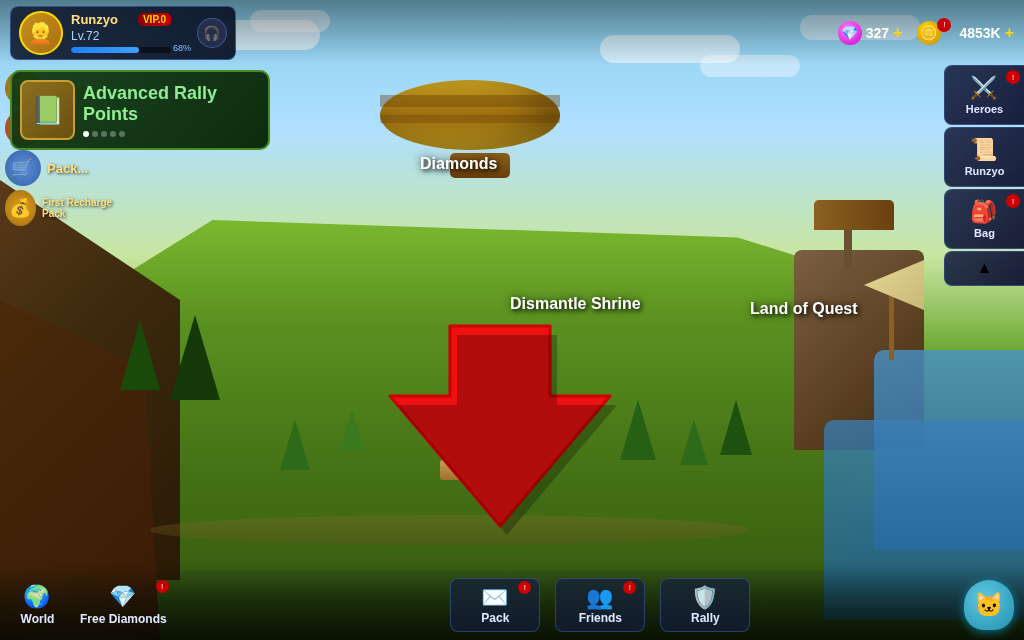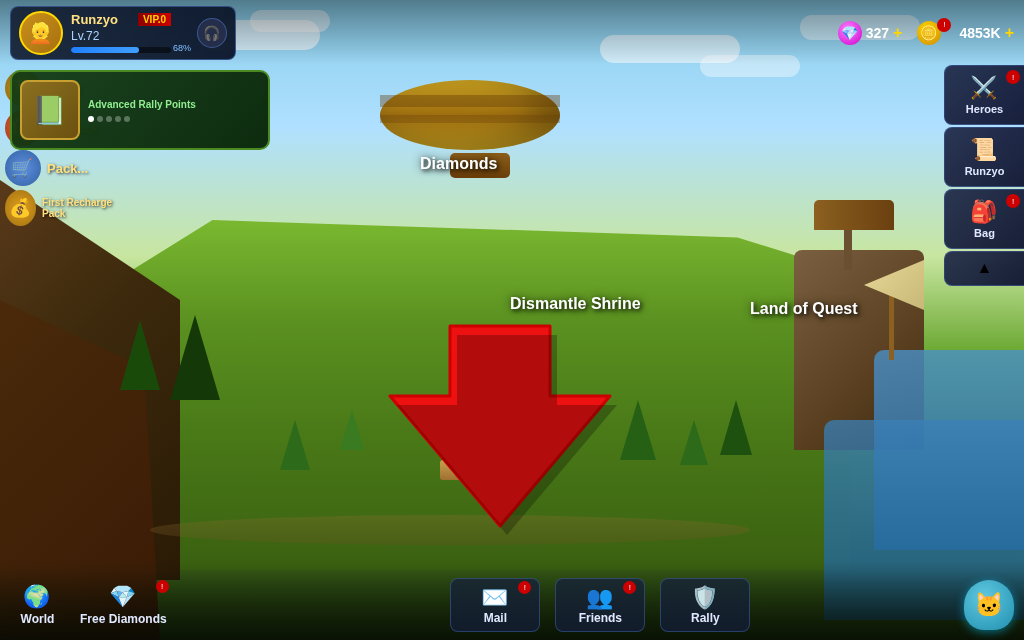--- a/index.html
+++ b/index.html
@@ -146,21 +146,21 @@
       font-size: 13px;
       font-weight: bold;
     }
     .vip-badge {
       display: inline-block;
       background: linear-gradient(90deg, #8B0000 0%, #CC0000 100%);
       color: #FFD700;
       font-size: 10px;
       font-weight: bold;
       padding: 1px 5px;
-      border-radius: 0;
+      border-radius: 5px;
       margin-left: 4px;
     }
     .player-level {
       color: #AAD4FF;
       font-size: 12px;
     }
     .xp-bar-bg {
       width: 100px; height: 6px;
       background: rgba(0,0,0,0.5);
       border-radius: 3px;
@@ -337,21 +337,21 @@
     .notif-icon {
       width: 60px; height: 60px;
       background: linear-gradient(135deg, #8B7020 0%, #6B5010 100%);
       border-radius: 8px;
       display: flex; align-items: center; justify-content: center;
       font-size: 28px;
       border: 2px solid #C8A030;
     }
     .notif-text {
       color: #90EE90;
-      font-size: 10px;
+      font-size: 18px;
       font-weight: bold;
     }
     .notif-dots {
       display: flex; gap: 3px; margin-top: 6px;
     }
     .notif-dot {
       width: 6px; height: 6px;
       border-radius: 50%;
       background: rgba(255,255,255,0.3);
     }
@@ -638,21 +638,21 @@
       <span class="bottom-alert">!</span>
       <span class="bottom-left-icon">💎</span>
       <span class="bottom-left-label">Free Diamonds</span>
     </div>
   </div>
 
   <div class="bottom-center">
     <div class="bottom-center-btn">
       <span class="bottom-alert">!</span>
       <span class="bottom-center-icon">✉️</span>
-      <span class="bottom-center-label">Mail</span>
+      <span class="bottom-center-label">Pack</span>
     </div>
     <div class="bottom-center-btn">
       <span class="bottom-alert">!</span>
       <span class="bottom-center-icon">👥</span>
       <span class="bottom-center-label">Friends</span>
     </div>
     <div class="bottom-center-btn">
       <span class="bottom-center-icon">🛡️</span>
       <span class="bottom-center-label">Rally</span>
     </div>

